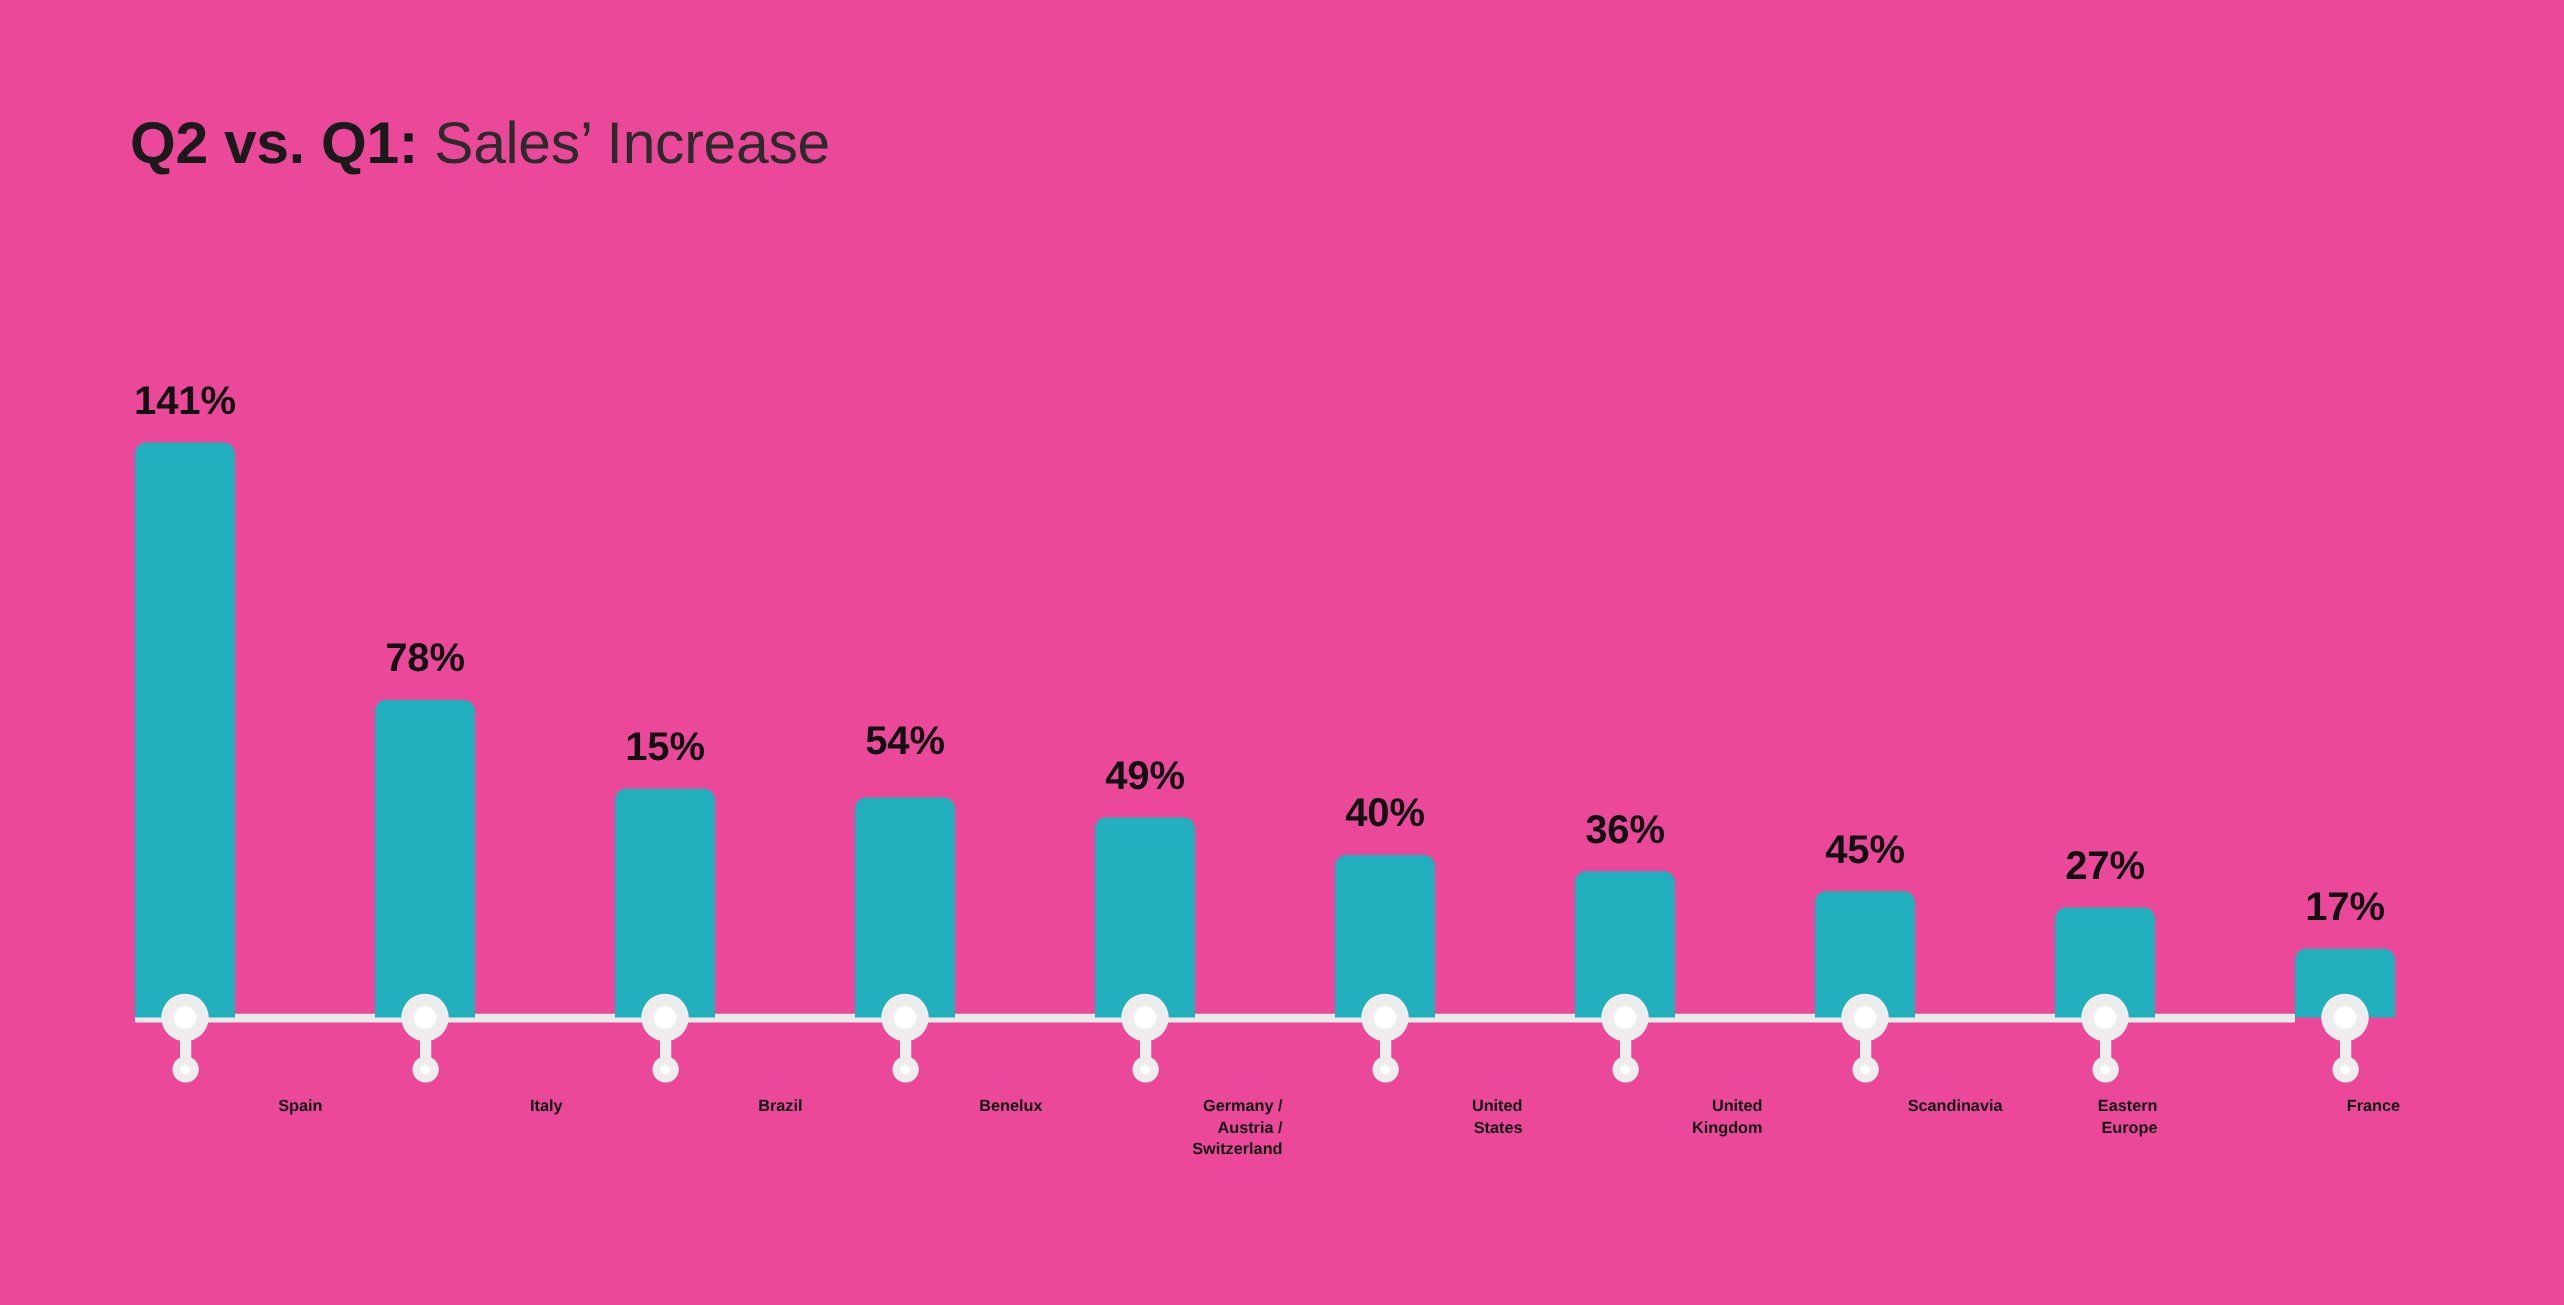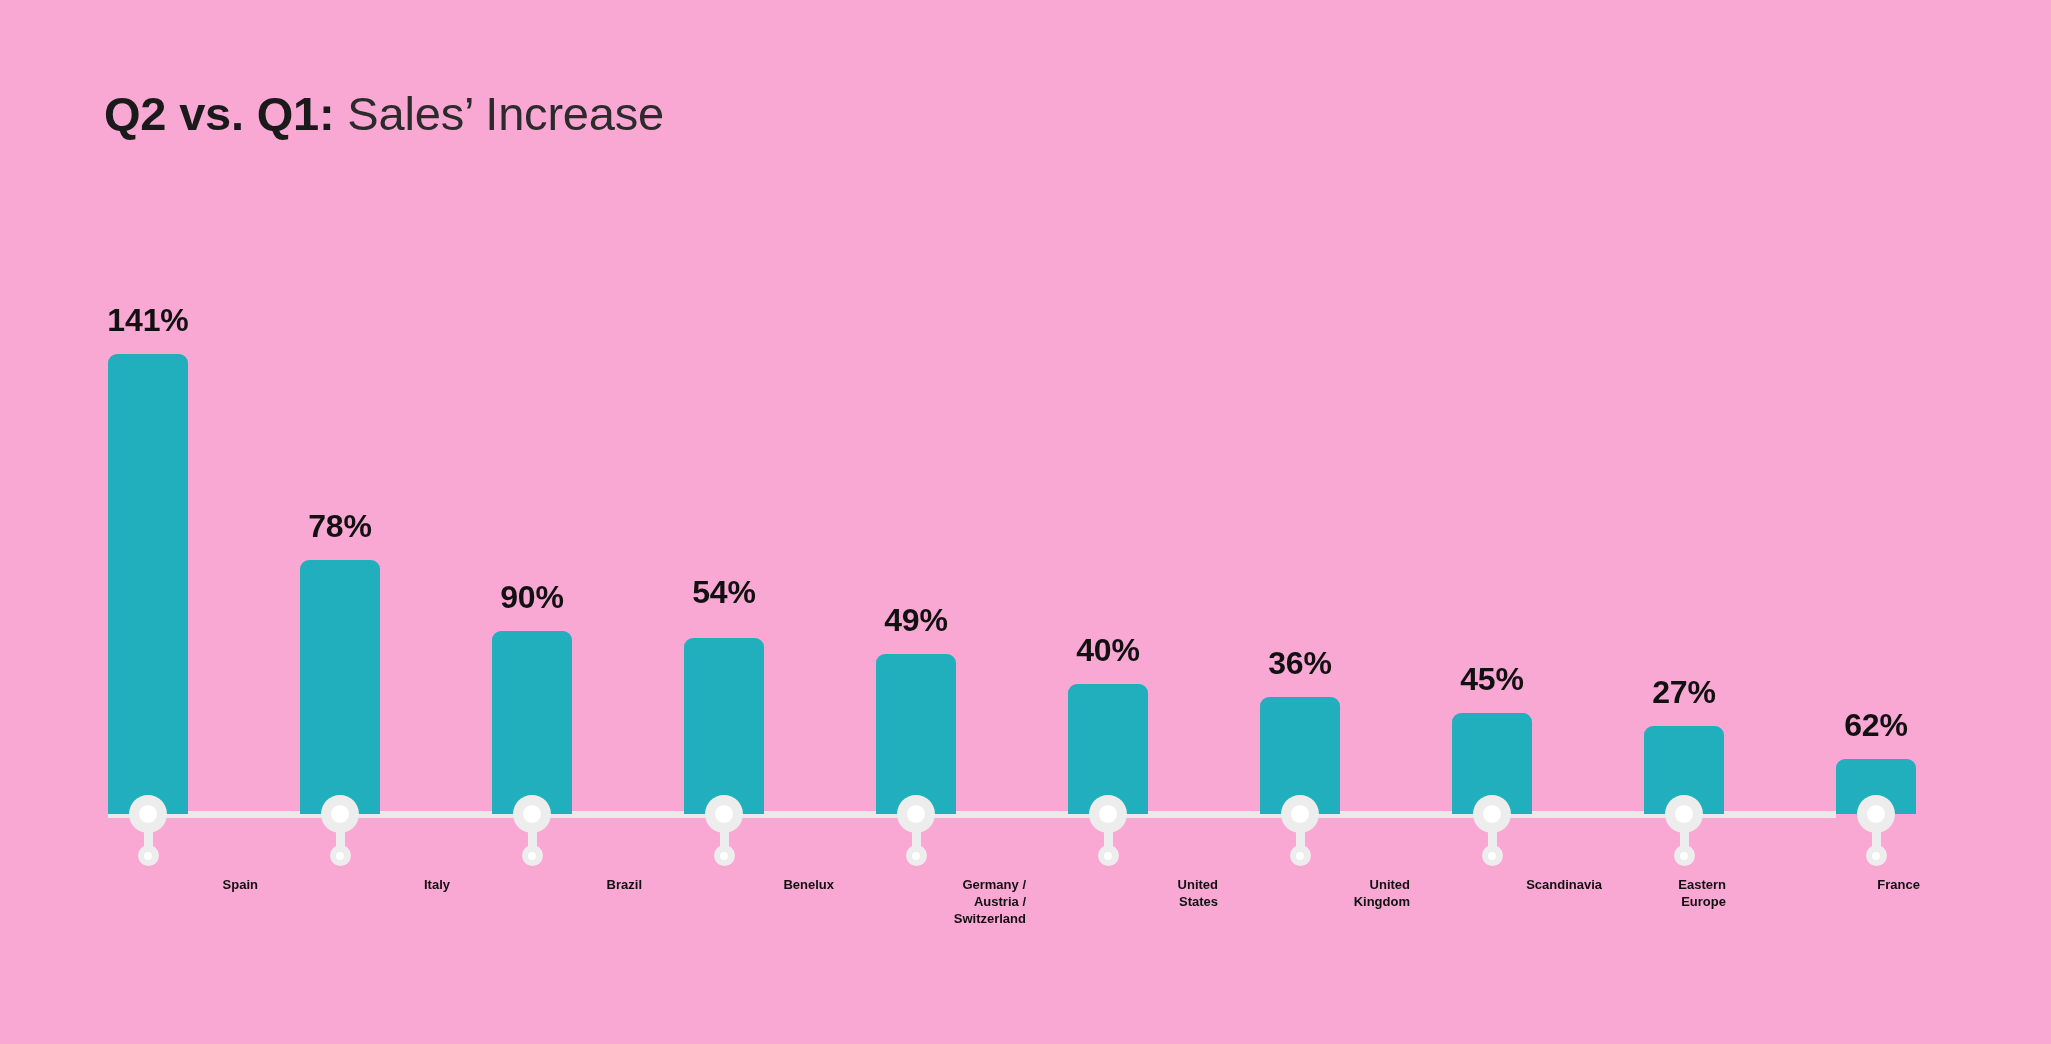--- a/index.html
+++ b/index.html
@@ -9,21 +9,21 @@
   }
   body {
     font-family: "Liberation Sans", "DejaVu Sans", sans-serif;
     -webkit-font-smoothing: antialiased;
   }
 
   #canvas {
     position: relative;
     width: 2051px;
     height: 1044px;
-    background: #f9a8d4;
+    background: #ec4899;
     overflow: hidden;
   }
 
   
   #chart-title {
     position: absolute;
     left: 104px;
     top: 88px;
     white-space: nowrap;
     font-size: 47px;
@@ -236,24 +236,24 @@
           <div>Eastern</div>
           <div>Europe</div>
         </div>
         <div class="bar-label" style="left: 1700px; width: 220px; top: 876px; color: rgb(17, 17, 17);">
           <div>France</div>
         </div>
       </div>
     <div id="values-container">
         <div class="bar-value" style="left: 48px; width: 200px; top: 302px; color: rgb(17, 17, 17);">141%</div>
         <div class="bar-value" style="left: 240px; width: 200px; top: 508px; color: rgb(17, 17, 17);">78%</div>
-        <div class="bar-value" style="left: 432px; width: 200px; top: 579px; color: rgb(17, 17, 17);">90%</div>
+        <div class="bar-value" style="left: 432px; width: 200px; top: 579px; color: rgb(17, 17, 17);">15%</div>
         <div class="bar-value" style="left: 624px; width: 200px; top: 574px; color: rgb(17, 17, 17);">54%</div>
         <div class="bar-value" style="left: 816px; width: 200px; top: 602px; color: rgb(17, 17, 17);">49%</div>
         <div class="bar-value" style="left: 1008px; width: 200px; top: 632px; color: rgb(17, 17, 17);">40%</div>
         <div class="bar-value" style="left: 1200px; width: 200px; top: 645px; color: rgb(17, 17, 17);">36%</div>
         <div class="bar-value" style="left: 1392px; width: 200px; top: 661px; color: rgb(17, 17, 17);">45%</div>
         <div class="bar-value" style="left: 1584px; width: 200px; top: 674px; color: rgb(17, 17, 17);">27%</div>
-        <div class="bar-value" style="left: 1776px; width: 200px; top: 707px; color: rgb(17, 17, 17);">62%</div>
+        <div class="bar-value" style="left: 1776px; width: 200px; top: 707px; color: rgb(17, 17, 17);">17%</div>
       </div>
   </div>
 
 </div>
 
 </body></html>

